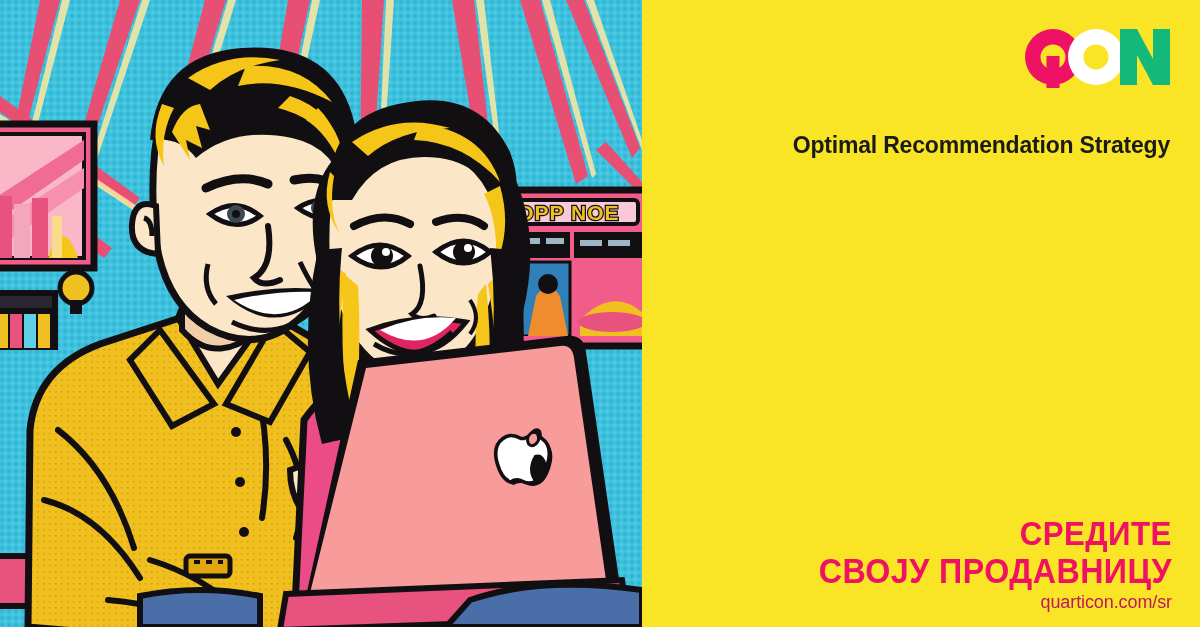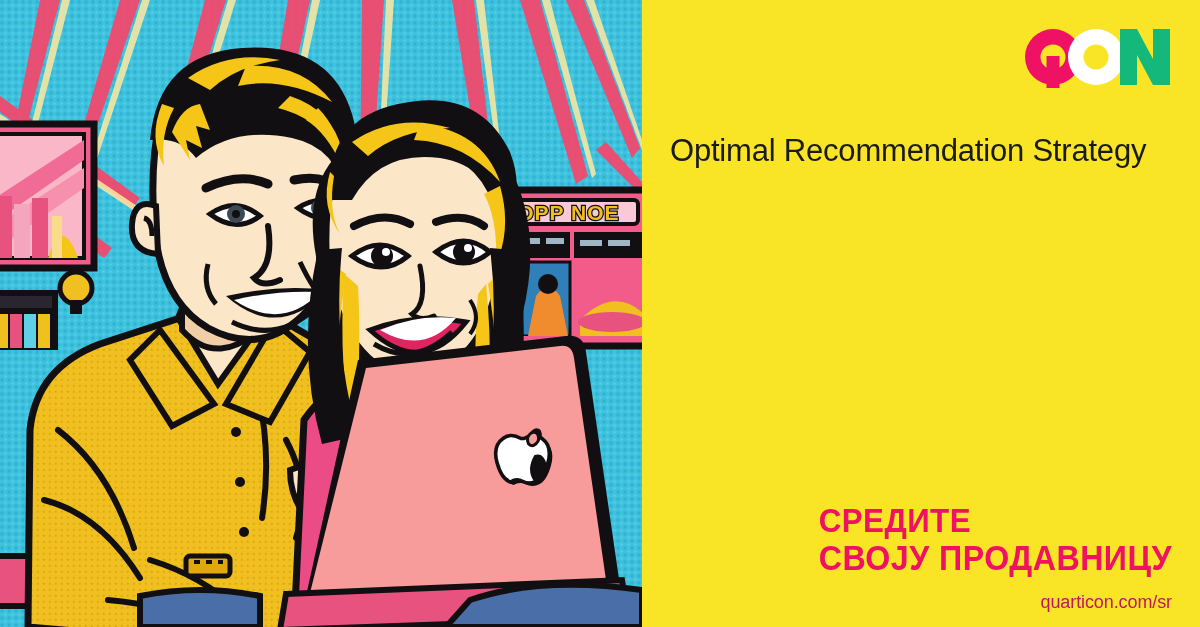--- a/index.html
+++ b/index.html
@@ -36,32 +36,33 @@
     position:absolute; right:30px; top:26px;
     height:62px;
   }
   .logo svg { display:block; height:62px; }
 
   
   .headline {
     position:absolute;
     left:28px; top:130px;
     width:500px;
-    font-size:31px;
+    font-size:23px;
     line-height:1.37;
-    font-weight:400;
+    font-weight:700;
     color:#1A1A18;
     letter-spacing:-0.2px;
+    text-align:right;
   }
 
   
   .cta-block {
     position:absolute;
-    right:28px; bottom:53px;
-    text-align:left;
+    right:28px; bottom:40px;
+    text-align:right;
   }
   .cta-line {
     color:#EE1164;
     font-weight:700;
     font-size:34px;
     line-height:0.95;
     letter-spacing:0.5px;
     transform:scaleX(0.92);
     transform-origin:right center;
     white-space:nowrap;

